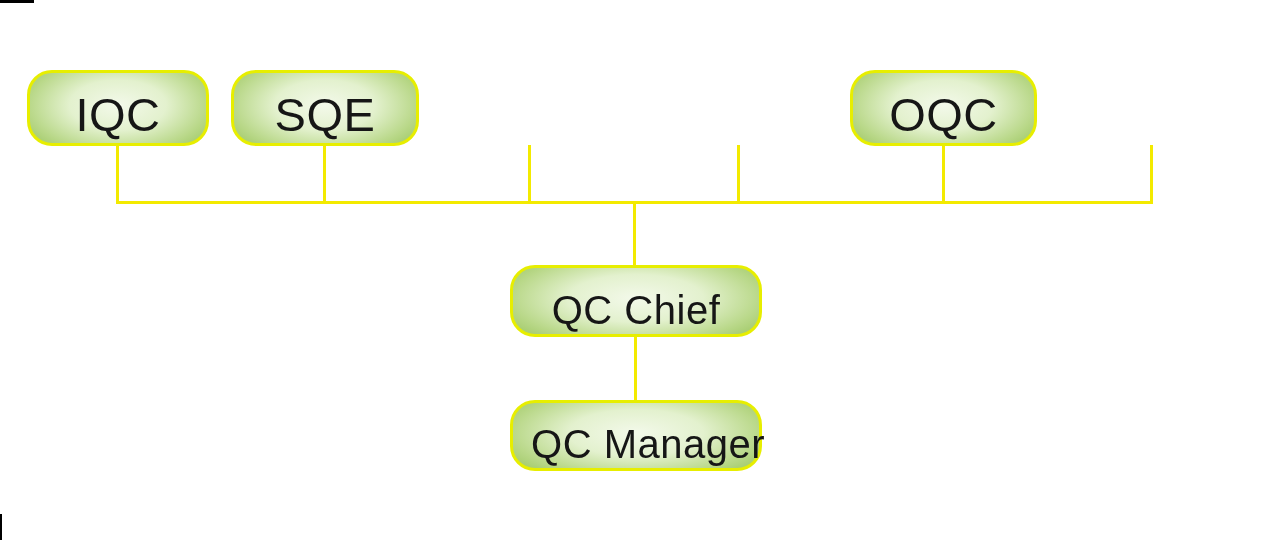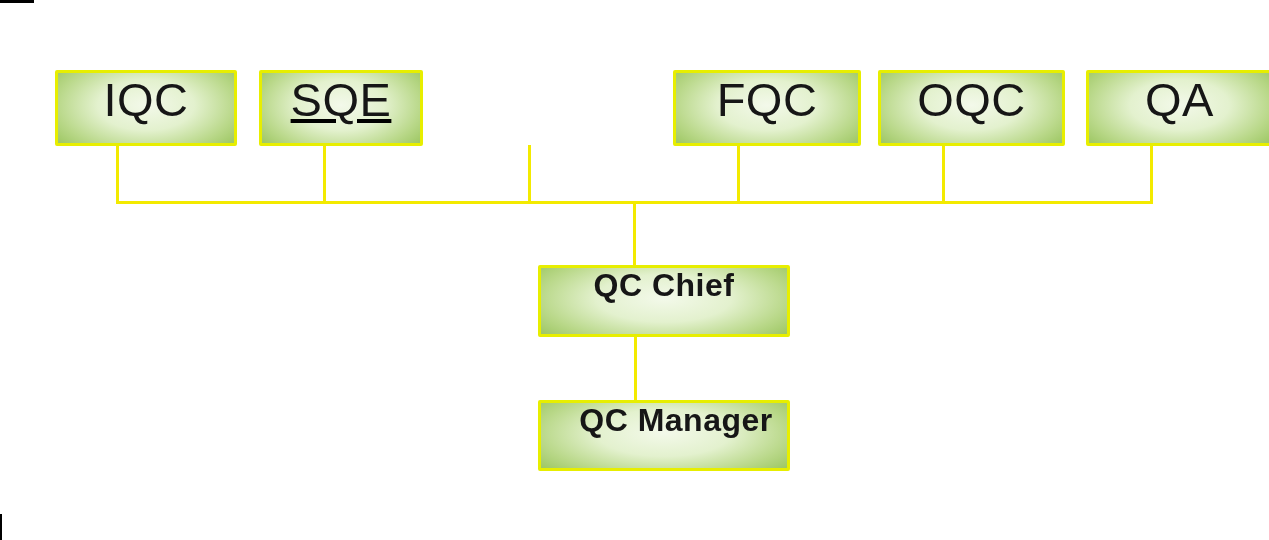--- a/index.html
+++ b/index.html
@@ -8,39 +8,38 @@
     width: 1269px;
     height: 540px;
     background: var(--background, #ffffff);
     overflow: hidden;
     font-family: "Liberation Sans", sans-serif;
   }
   .node {
     position: absolute;
     box-sizing: border-box;
     border: 3px solid var(--box-border, #e7ee00);
-    border-radius: 2px;
+    border-radius: 25px;
     background: radial-gradient(ellipse 72% 95% at 50% 46%,
       var(--box-gradient-center, #f3f9ea) 0%,
       #e3f1ce 38%,
       #b9d889 70%,
       var(--box-gradient-edge, #8fbe50) 100%);
     display: flex;
-    align-items: flex-start;
+    align-items: flex-end;
     justify-content: center;
-    margin-left: 28px;
   }
   .node-label {
     color: var(--label-text, #161616);
     white-space: pre;
     letter-spacing: 0.5px;
     transform: translateY(-1px);
   }
   .node-label.lg { font-size: 47px; }
-  .node-label.md { font-size: 32px; font-weight: bold; }
+  .node-label.md { font-size: 40px; }
   .line {
     position: absolute;
     background: var(--connector-line, #f3ea00);
   }
   .frame-mark {
     position: absolute;
     background: var(--frame-fragment, #000000);
   }
 </style>
 </head>
@@ -57,31 +56,25 @@
   <div class="line" style="left:737px; top:145px; width:3px; height:59px;"></div>
   <div class="line" style="left:942px; top:145px; width:3px; height:59px;"></div>
   <div class="line" style="left:1150px; top:145px; width:3px; height:59px;"></div>
   <div class="line" style="left:116px; top:201px; width:1037px; height:3px;"></div>
   <div class="line" style="left:633px; top:201px; width:3px; height:66px;"></div>
   <div class="line" style="left:634px; top:335px; width:3px; height:67px;"></div>
 
   <div class="node" style="left:27px; top:70px; width:182px; height:76px;">
     <span class="node-label lg">IQC</span>
   </div>
-  <div class="node" style="left:231px; top:70px; width:164px; height:76px;text-decoration:underline;">
+  <div class="node" style="left:231px; top:70px; width:188px; height:76px;">
     <span class="node-label lg">SQE</span>
-  </div>
-  <div class="node" style="left:645px; top:70px; width:188px; height:76px;">
-    <span class="node-label lg">FQC</span>
   </div>
   <div class="node" style="left:850px; top:70px; width:187px; height:76px;">
     <span class="node-label lg">OQC</span>
-  </div>
-  <div class="node" style="left:1058px; top:70px; width:187px; height:76px;">
-    <span class="node-label lg">QA</span>
   </div>
 
   <div class="node" style="left:510px; top:265px; width:252px; height:72px;">
     <span class="node-label md">QC Chief</span>
   </div>
   <div class="node" style="left:510px; top:400px; width:252px; height:71px;padding-left:24px;">
     <span class="node-label md">QC Manager</span>
   </div>
 
 </div>

